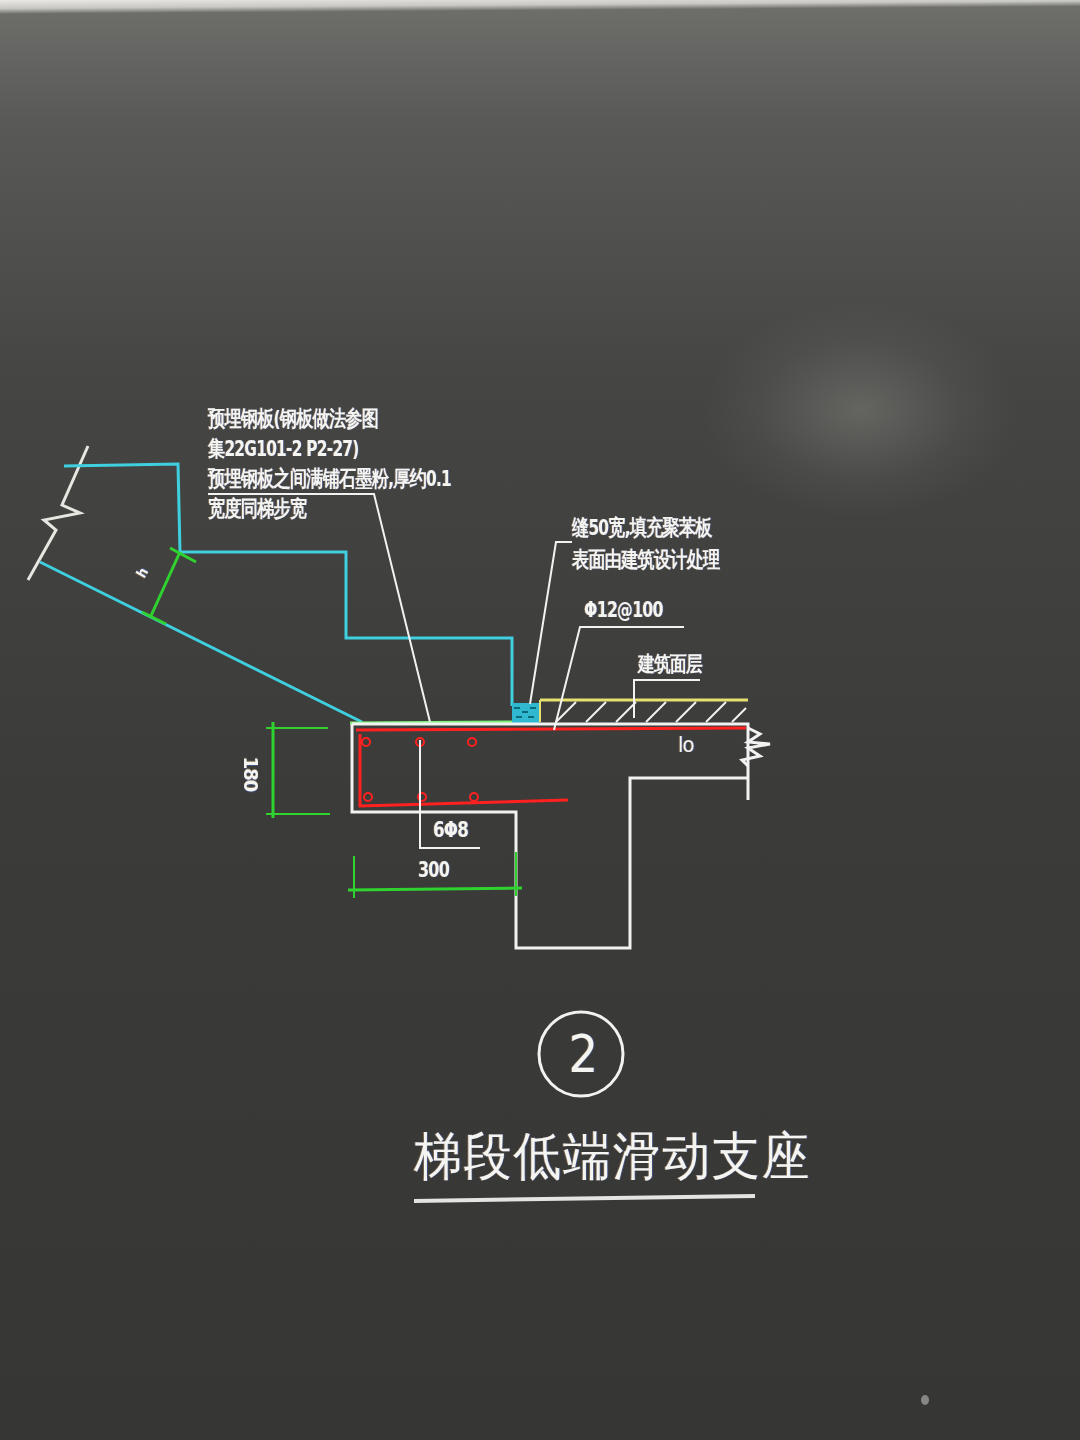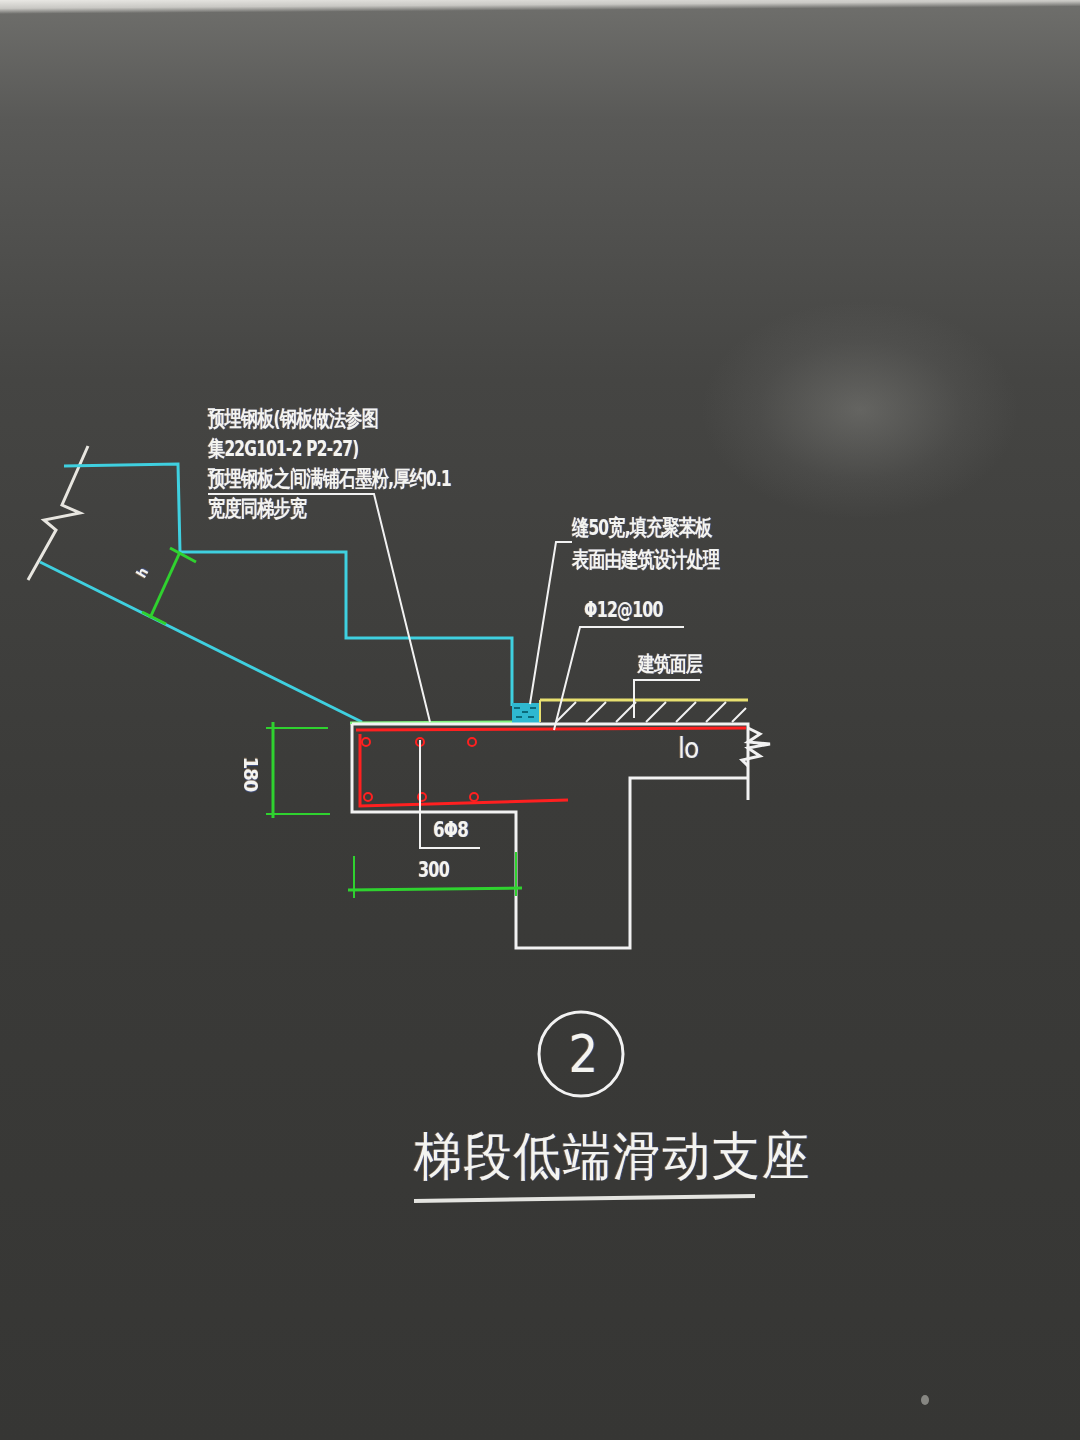--- a/index.html
+++ b/index.html
@@ -23,21 +23,21 @@
   .cad-text {
     position:absolute; color:#f4f4f0; white-space:nowrap;
     font-family:"DejaVu Sans Condensed","DejaVu Sans", sans-serif;
     font-weight:bold; letter-spacing:-1px;
     text-shadow: 1px 0 0 rgba(80,120,255,0.35), -1px 0 0 rgba(255,190,120,0.3);
   }
   .note-a { left:208px; top:404px; font-size:22px; line-height:30px; transform:scaleX(0.78); transform-origin:left top; }
   .note-b { left:572px; top:512px; font-size:22px; line-height:32px; transform:scaleX(0.78); transform-origin:left top; }
   .label-rebar-top { left:584px; top:597px; font-size:22px; transform:scaleX(0.8); transform-origin:left top; }
   .label-surface { left:638px; top:650px; font-size:21px; transform:scaleX(0.8); transform-origin:left top; }
-  .label-lo { left:678px; top:732px; font-size:28px; font-weight:normal; }
+  .label-lo { left:678px; top:732px; font-size:22px; font-weight:normal; }
   .label-stirrup { left:433px; top:817px; font-size:22px; transform:scaleX(0.85); transform-origin:left top; }
   .dim-300 { left:418px; top:858px; font-size:21px; transform:scaleX(0.85); transform-origin:left top; }
   .dim-180 { left:234px; top:762px; font-size:20px; transform:rotate(90deg); transform-origin:center; }
   .dim-h { left:138px; top:565px; font-size:14px; transform:rotate(-60deg); }
   .detail-number { left:540px; top:1013px; width:86px; height:82px; text-align:center; font-size:52px; line-height:82px; font-weight:normal; }
   .detail-title { left:414px; top:1122px; font-size:52px; font-weight:normal; letter-spacing:2px; transform:scaleX(0.92); transform-origin:left top; }
   .power-led { position:absolute; left:921px; top:1395px; width:8px; height:10px; border-radius:50%; background:#9b9b96; opacity:0.8; }
 </style>
 </head>
 <body>

